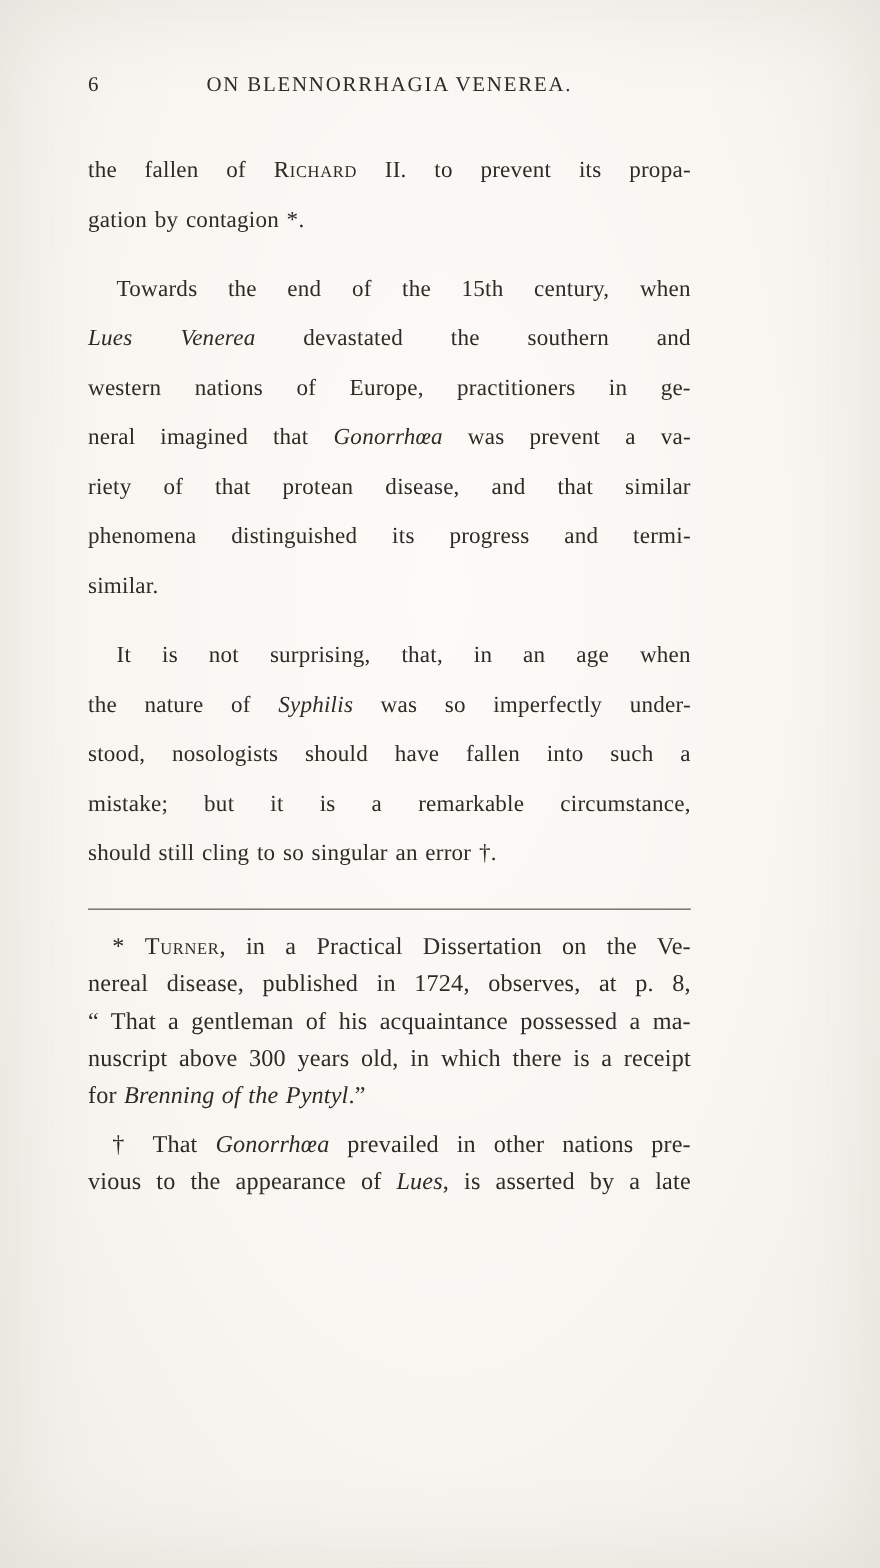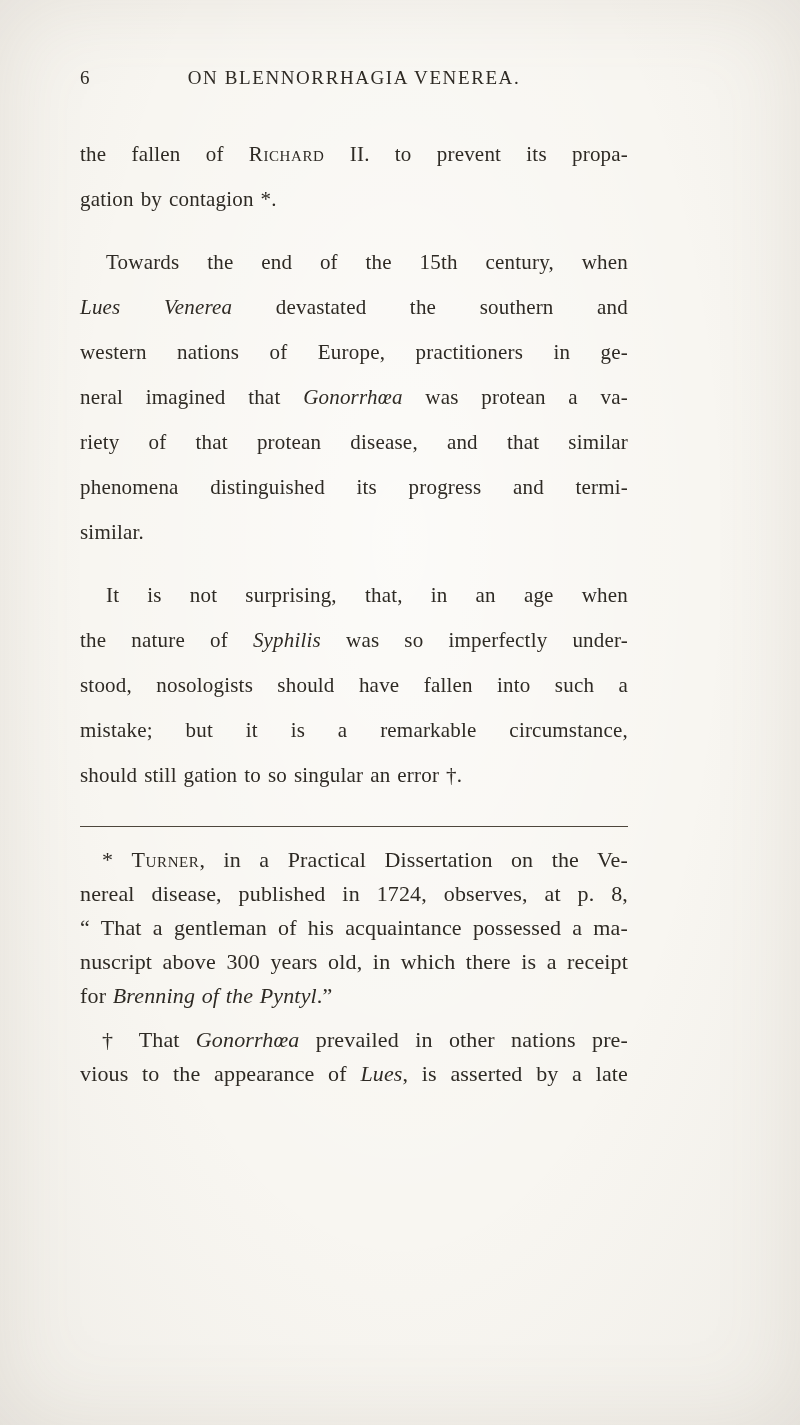--- a/index.html
+++ b/index.html
@@ -81,31 +81,31 @@
 
     <div class="body-text">
         <div class="para">
           <div class="line j"><span>the fallen of </span><span class="smallcaps">Richard</span><span> II. to prevent its propa-</span></div>
           <div class="line"><span>gation by contagion *.</span></div>
         </div>
         <div class="para indent">
           <div class="line j"><span>Towards the end of the 15th century, when</span></div>
           <div class="line j"><span class="italic">Lues Venerea</span><span> devastated the southern and</span></div>
           <div class="line j"><span>western nations of Europe, practitioners in ge-</span></div>
-          <div class="line j"><span>neral imagined that </span><span class="italic">Gonorrhœa</span><span> was protean a va-</span></div>
+          <div class="line j"><span>neral imagined that </span><span class="italic">Gonorrhœa</span><span> was prevent a va-</span></div>
           <div class="line j"><span>riety of that protean disease, and that similar</span></div>
           <div class="line j"><span>phenomena distinguished its progress and termi-</span></div>
           <div class="line"><span>similar.</span></div>
         </div>
         <div class="para indent">
           <div class="line j"><span>It is not surprising, that, in an age when</span></div>
           <div class="line j"><span>the nature of </span><span class="italic">Syphilis</span><span> was so imperfectly under-</span></div>
           <div class="line j"><span>stood, nosologists should have fallen into such a</span></div>
           <div class="line j"><span>mistake; but it is a remarkable circumstance,</span></div>
-          <div class="line"><span>should still gation to so singular an error †.</span></div>
+          <div class="line"><span>should still cling to so singular an error †.</span></div>
         </div>
       </div>
 
     <div class="fnrule"></div>
 
     <div class="footnotes">
         <div class="para indent">
           <div class="line j"><span>* </span><span class="smallcaps">Turner</span><span>, in a Practical Dissertation on the Ve-</span></div>
           <div class="line j"><span>nereal disease, published in 1724, observes, at p. 8,</span></div>
           <div class="line j"><span>“ That a gentleman of his acquaintance possessed a ma-</span></div>

